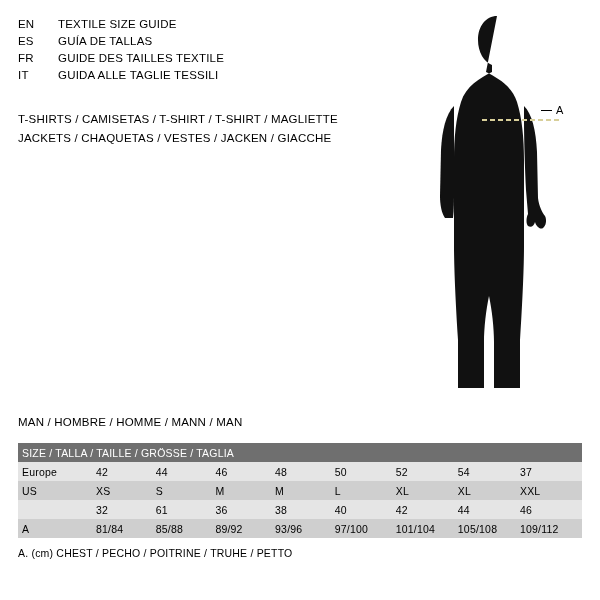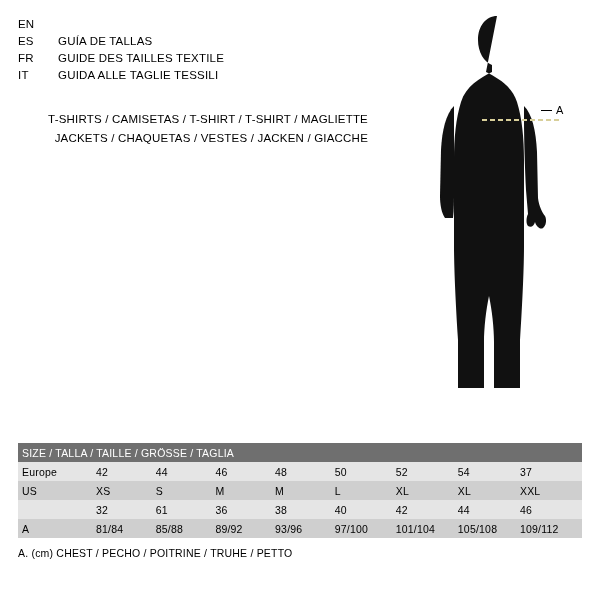--- a/index.html
+++ b/index.html
@@ -48,21 +48,20 @@
     position: absolute;
     left: 18px;
     top: 110px;
     width: 350px;
   }
   .cat-line {
     font-size: 11.5px;
     line-height: 19px;
     letter-spacing: 0.2px;
     white-space: nowrap;
-    text-align: right;
   }
 
   
   .figure-wrap {
     position: absolute;
     left: 400px;
     top: 10px;
     width: 200px;
     height: 390px;
   }
@@ -127,20 +126,21 @@
   }
 </style>
 </head>
 <body>
 
 <div id="page">
 
   <div class="lang-block">
     <div class="lang-row">
       <span class="lang-code">EN</span>
+      <span class="lang-text">TEXTILE SIZE GUIDE</span>
     </div>
     <div class="lang-row">
       <span class="lang-code">ES</span>
       <span class="lang-text">GUÍA DE TALLAS</span>
     </div>
     <div class="lang-row">
       <span class="lang-code">FR</span>
       <span class="lang-text">GUIDE DES TAILLES TEXTILE</span>
     </div>
     <div class="lang-row">
@@ -162,20 +162,21 @@
       <path d="M14 96 C 6 104, 2 120, 1 140 L 0 186 C 0 196, 2 204, 5 208 L 13 208 C 14 200, 14 190, 14 180 Z" fill="#111111" transform="translate(40,0)"></path>
 
       <path d="M84 96 C 92 104, 96 120, 97 142 L 98 188 C 99 196, 102 202, 105 206 C 107 210, 106 216, 103 218 C 100 220, 96 216, 95 212 C 94 216, 91 218, 88 216 C 86 214, 86 208, 88 204 L 86 180 C 85 160, 84 130, 84 110 Z" fill="#111111" transform="translate(40,0)"></path>
 
       <line x1="82" y1="110" x2="160" y2="110" stroke="#d8cf9a" stroke-width="2" stroke-dasharray="5,3"></line>
     </svg>
   </div>
   <div class="chest-dash"></div>
   <div class="chest-label">A</div>
 
+  <div class="man-title">MAN / HOMBRE / HOMME / MANN / MAN</div>
 
   <table class="size-table">
     <tbody>
       <tr class="row-head">
         <td class="col-label" colspan="9">SIZE / TALLA / TAILLE / GRÖSSE / TAGLIA</td>
       </tr>
       <tr class="row-light">
         <td class="col-label">Europe</td>
         <td class="col-v">42</td>
         <td class="col-v">44</td>

